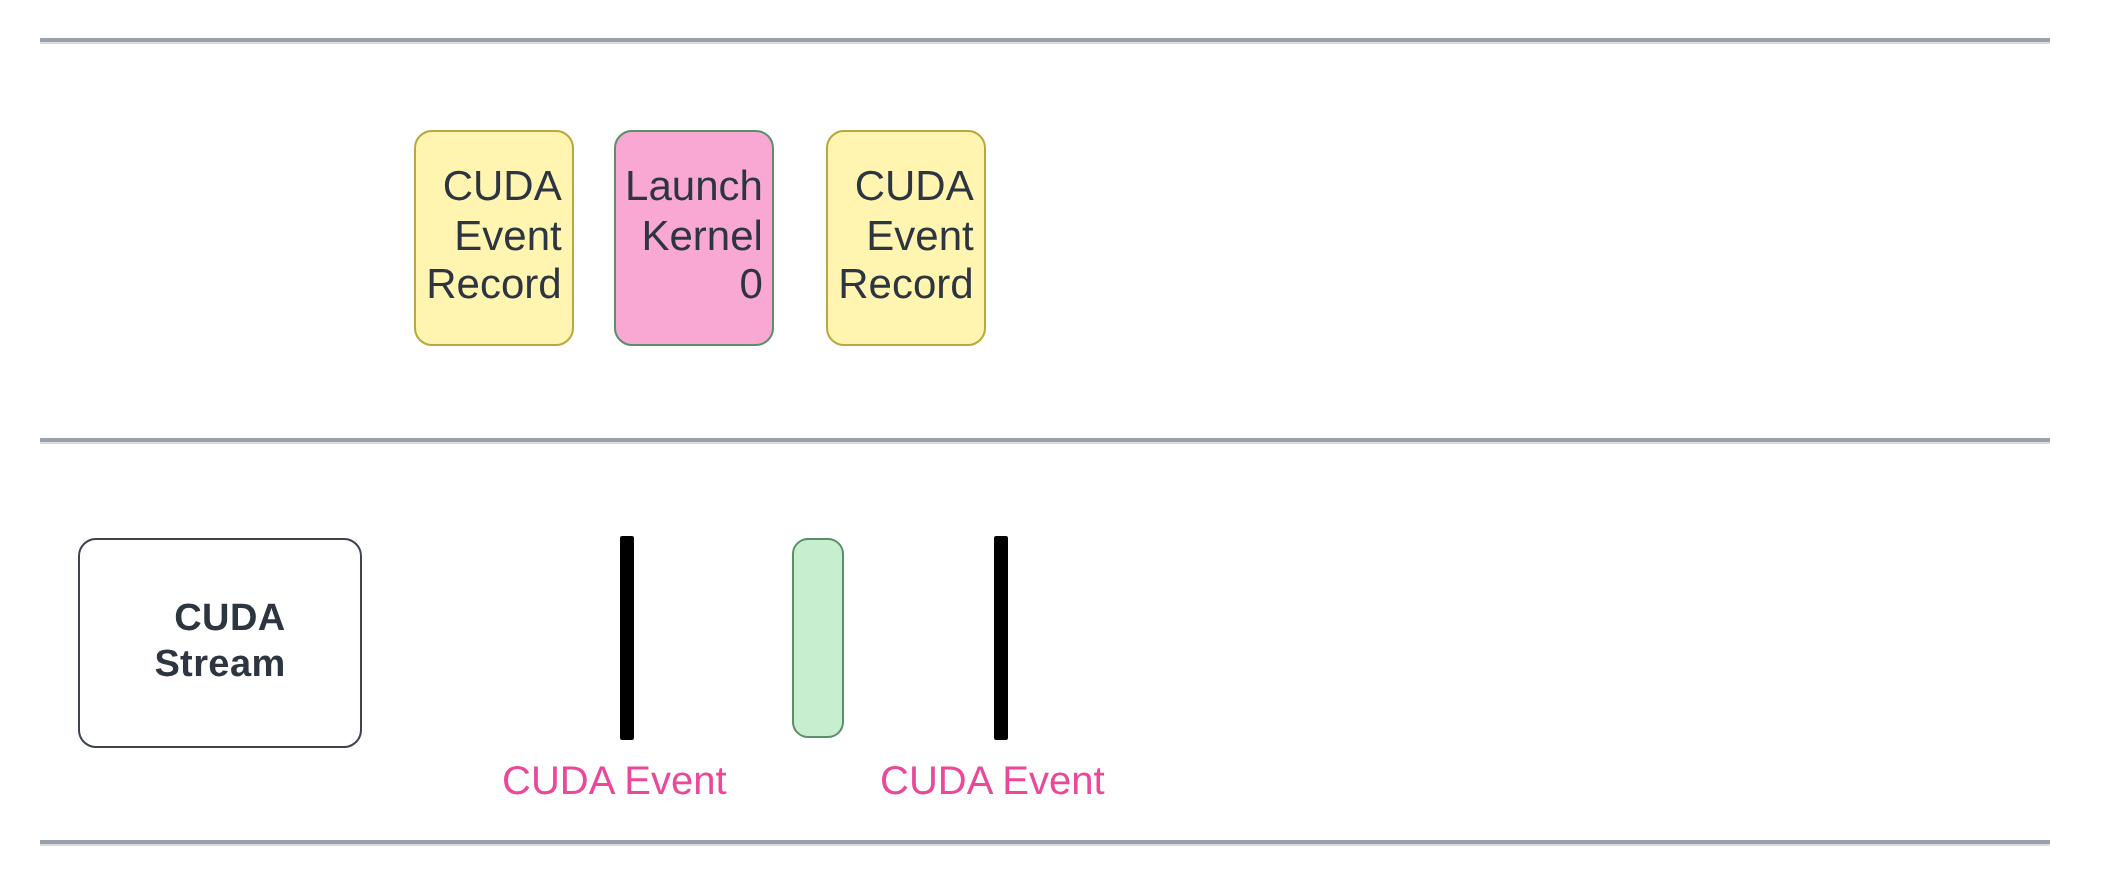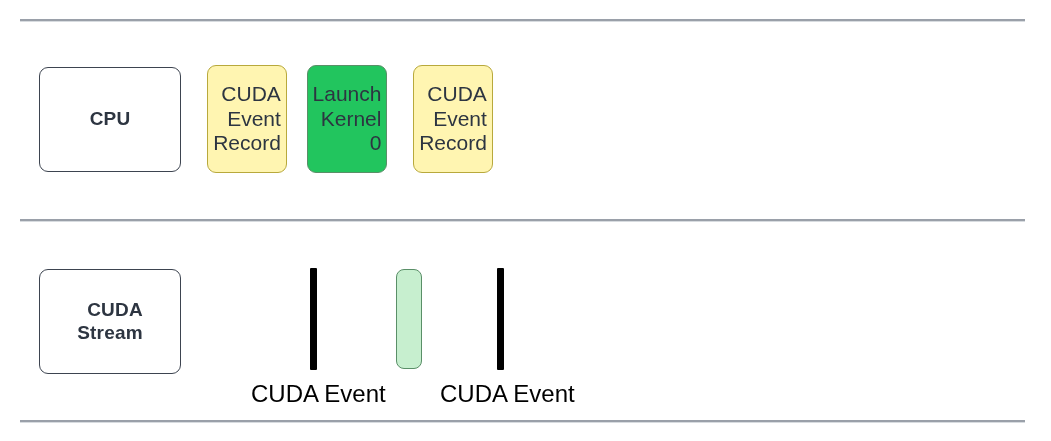--- a/index.html
+++ b/index.html
@@ -72,21 +72,21 @@
   
   .op-block {
     font-size: 21px;
     font-weight: normal;
     top: 65px;
     width: 80px;
     height: 108px;
     border-color: #4a4a4a;
   }
   .op-yellow { background: #fff5b1; border-color: #b8a93c; }
-  .op-green  { background: #22c55e; border-color: #5a8f68; }
+  .op-green  { background: #f9a8d4; border-color: #5a8f68; }
 
   #op-event-record-1 { left: 207px; }
   #op-launch-kernel  { left: 307px; }
   #op-event-record-2 { left: 413px; }
 
   
   .marker {
     position: absolute;
     box-sizing: border-box;
   }
@@ -106,38 +106,37 @@
     border-radius: 8px;
     width: 26px;
     height: 100px;
     top: 269px;
   }
   #marker-kernel-0 { left: 396px; }
 
   
   .marker-label {
     position: absolute;
-    font-size: 24px;
-    color: #000000;
+    font-size: 20px;
+    color: #ec4899;
     white-space: nowrap;
     top: 380px;
   }
   #marker-label-1 { left: 251px; }
   #marker-label-2 { left: 440px; }
 </style>
 </head>
 <body>
 
 <div id="diagram">
 
   <div class="separator sep-top"></div>
   <div class="separator sep-middle"></div>
   <div class="separator sep-bottom"></div>
 
-  <div class="node lane-title" id="lane-title-cpu">CPU</div>
 
   <div class="node op-block op-yellow" id="op-event-record-1">CUDA
 Event
 Record</div>
 
   <div class="node op-block op-green" id="op-launch-kernel">Launch
 Kernel
 0</div>
 
   <div class="node op-block op-yellow" id="op-event-record-2">CUDA

